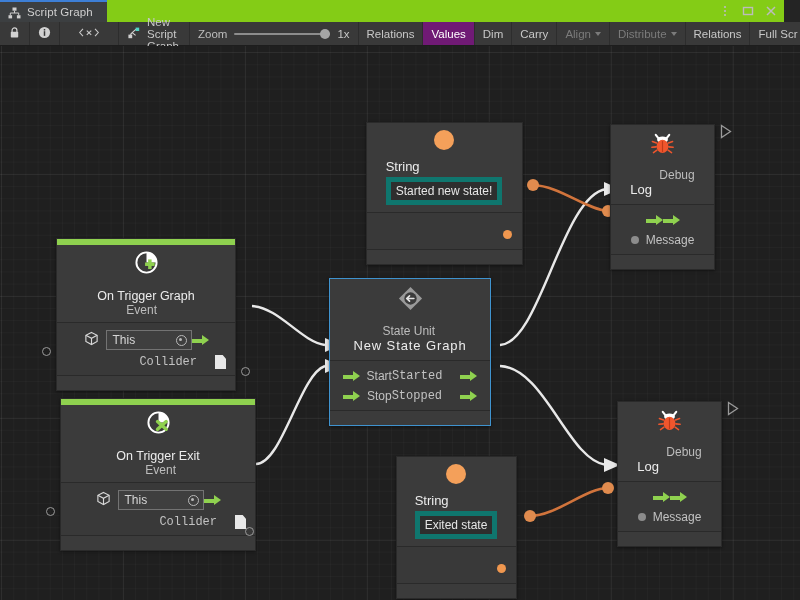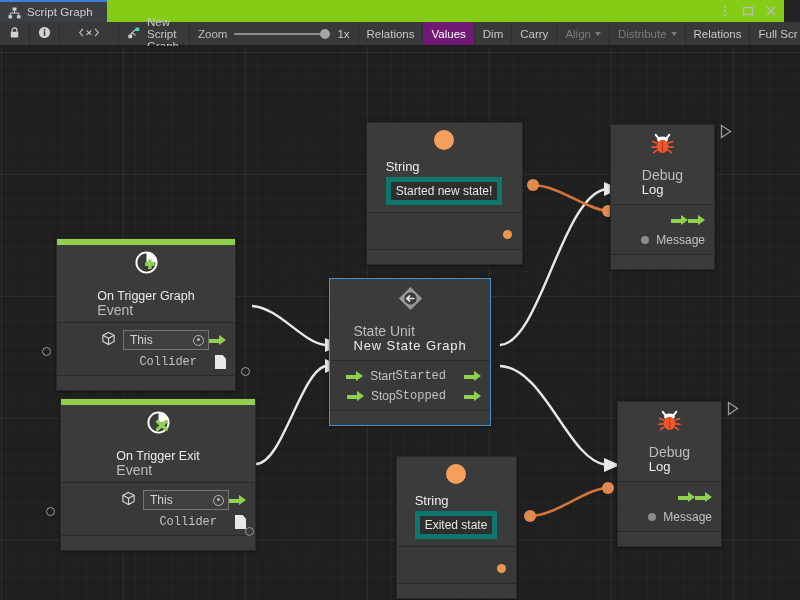--- a/index.html
+++ b/index.html
@@ -100,28 +100,28 @@
   .node.selected { border: 1px solid #3f93cf; }
   .node-accent { height: 6px; background: #8fd14f; }
   .node-head {
     display: flex; align-items: center; gap: 9px;
     padding: 7px 10px 7px 9px;
     border-bottom: 1px solid #2a2a2a;
     background: #3b3b3b;
     flex-direction: column;
   }
   .node-titles { display: flex; flex-direction: column; justify-content: center; }
-  .node-sub { font-size: 14px; color: #bdbdbd; line-height: 13px; }
+  .node-sub { font-size: 12px; color: #bdbdbd; line-height: 13px; margin-left: 29px; }
   .node-title { font-size: 13px; color: #ececec; line-height: 16px; }
   .node-title.spaced { letter-spacing: .9px; }
   .node-body { padding: 6px 0 2px 0; position: relative; background: #393939; }
   .node-foot { height: 15px; border-top: 1px solid #2a2a2a; background: #3b3b3b; }
 
   .row {
-    display: flex; align-items: center; justify-content: flex-end;
+    display: flex; align-items: center; justify-content: center;
     padding: 2px 9px; min-height: 20px; position: relative;
   }
   .row-left { display: flex; align-items: center; gap: 7px; }
   .row-right { display: flex; align-items: center; gap: 18px; font-family: Liberation Mono, monospace; }
   .port-label { font-size: 12px; color: #c2c2c2; }
 
   
   .arrow-green {
     width: 17px; height: 11px; position: relative; flex: none;
   }

